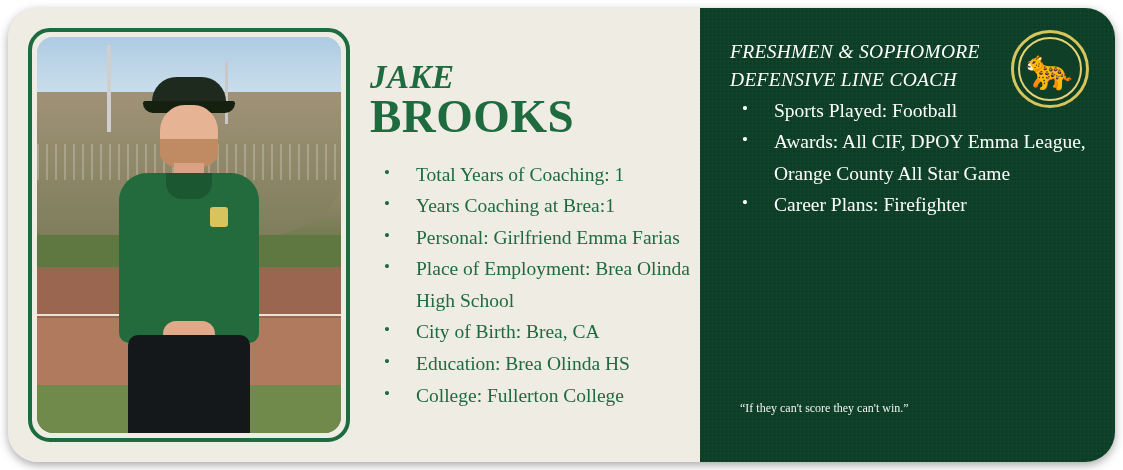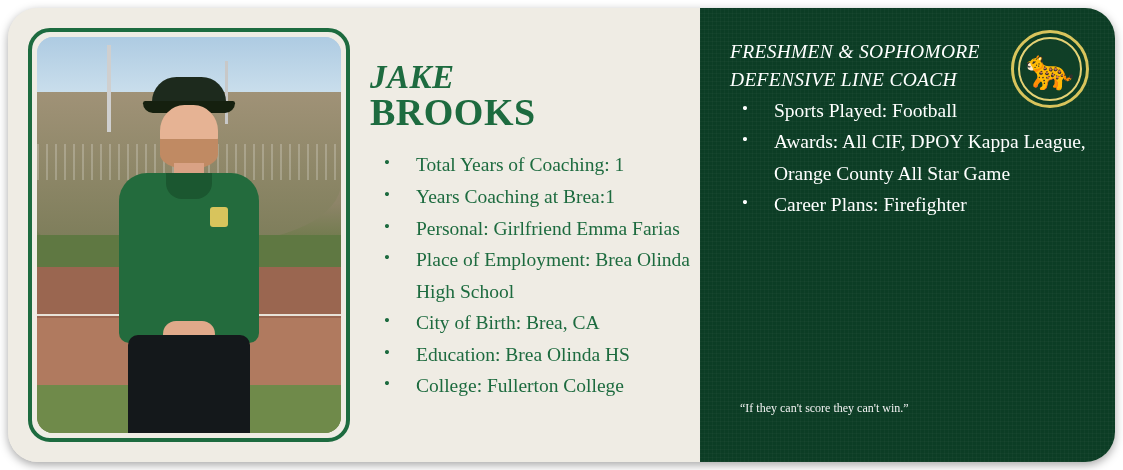--- a/index.html
+++ b/index.html
@@ -82,21 +82,21 @@
     font-style: italic;
     font-weight: bold;
     font-size: 33px;
     color: #1d6b3f;
     letter-spacing: .5px;
     line-height: 1.05;
     margin-top: 24px;
   }
   #last-name {
     font-weight: bold;
-    font-size: 38px;
+    font-size: 47px;
     color: #1d6b3f;
     line-height: 1.02;
     letter-spacing: .5px;
     margin-top: -2px;
   }
   ul.facts { list-style: none; margin-top: 18px; }
   ul.facts li {
     position: relative;
     padding-left: 46px;
     font-size: 19.5px;
@@ -235,19 +235,19 @@
   <div id="right">
     <div id="role">FRESHMEN &amp; SOPHOMORE DEFENSIVE LINE COACH</div>
 
     <div id="logo">
       <div class="inner"></div>
       <div class="cat">🐆</div>
     </div>
 
     <ul class="rfacts">
       <li>Sports Played: Football</li>
-      <li>Awards: All CIF, DPOY Kappa League, Orange County All Star Game</li>
+      <li>Awards: All CIF, DPOY Emma League, Orange County All Star Game</li>
       <li>Career Plans: Firefighter</li>
     </ul>
 
     <div id="quote">“If they can't score they can't win.”</div>
   </div>
 </div>
 
 </body></html>

